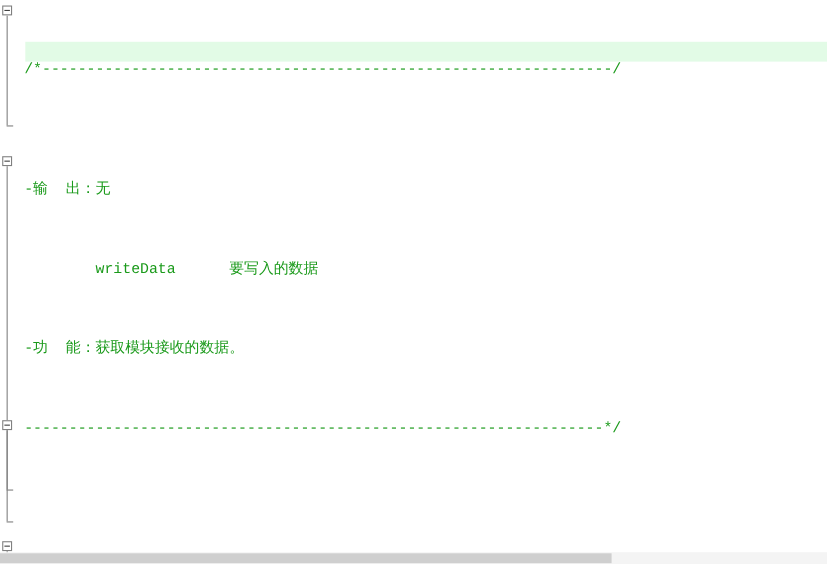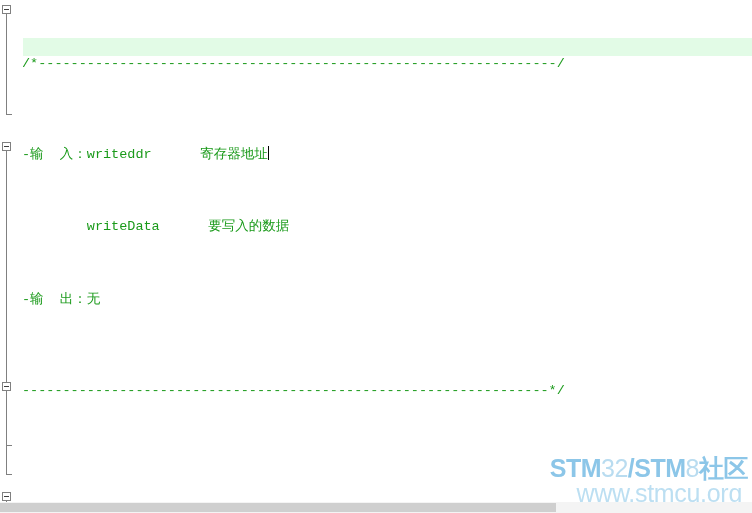--- a/index.html
+++ b/index.html
@@ -162,24 +162,20 @@
     background: #cfcfcf;
   }
 </style>
 </head>
 <body>
 
 <div id="editor">
 
   <div class="hl-row"></div>
 
-  <div class="watermark">
-    <div class="wm-line1"><span class="wm-b">STM</span><span class="wm-n">32</span><span class="wm-b">/</span><span class="wm-b">STM</span><span class="wm-n">8</span><span class="wm-b">社区</span></div>
-    <div class="wm-line2">www.stmcu.org</div>
-  </div>
 
   <div class="gutter">
 
     <div class="fold-box" style="left:2px; top:5px;"></div>
     <div class="fold-line" style="left:6px; top:14px; height:100px;"></div>
     <div class="fold-foot" style="left:6px; top:114px; width:6px;"></div>
 
     <div class="fold-box" style="left:2px; top:142px;"></div>
     <div class="fold-line" style="left:6px; top:151px; height:323px;"></div>
     <div class="fold-foot" style="left:6px; top:474px; width:6px;"></div>
@@ -191,26 +187,26 @@
     <div class="fold-box" style="left:2px; top:492px;"></div>
     <div class="fold-line" style="left:6px; top:501px; height:3px;"></div>
   </div>
   <div class="gutter-sep"></div>
 
   <div class="code">
 
     <div class="line"><span class="cm">/*----------------------------------------------------------------</span><span class="cm">/</span></div>
 
 
-    <div class="line"><span class="cm">-输  入：</span><span class="cm">writeddr</span><span class="cm">      寄存器地址</span><span class="caret"></span></div>
+
+    <div class="line"><span class="cm">-输  出：无</span></div>
 
     <div class="line"><span class="cm">        writeData</span><span class="cm">      要写入的数据</span></div>
 
-    <div class="line"><span class="cm">-输  出：无</span></div>
-
+    <div class="line"><span class="cm">-功  能：获取模块接收的数据。</span></div>
 
     <div class="line"><span class="cm">-----------------------------------------------------------------</span><span class="cm">*/</span></div>
 
     
 
     
 
     
 
     

